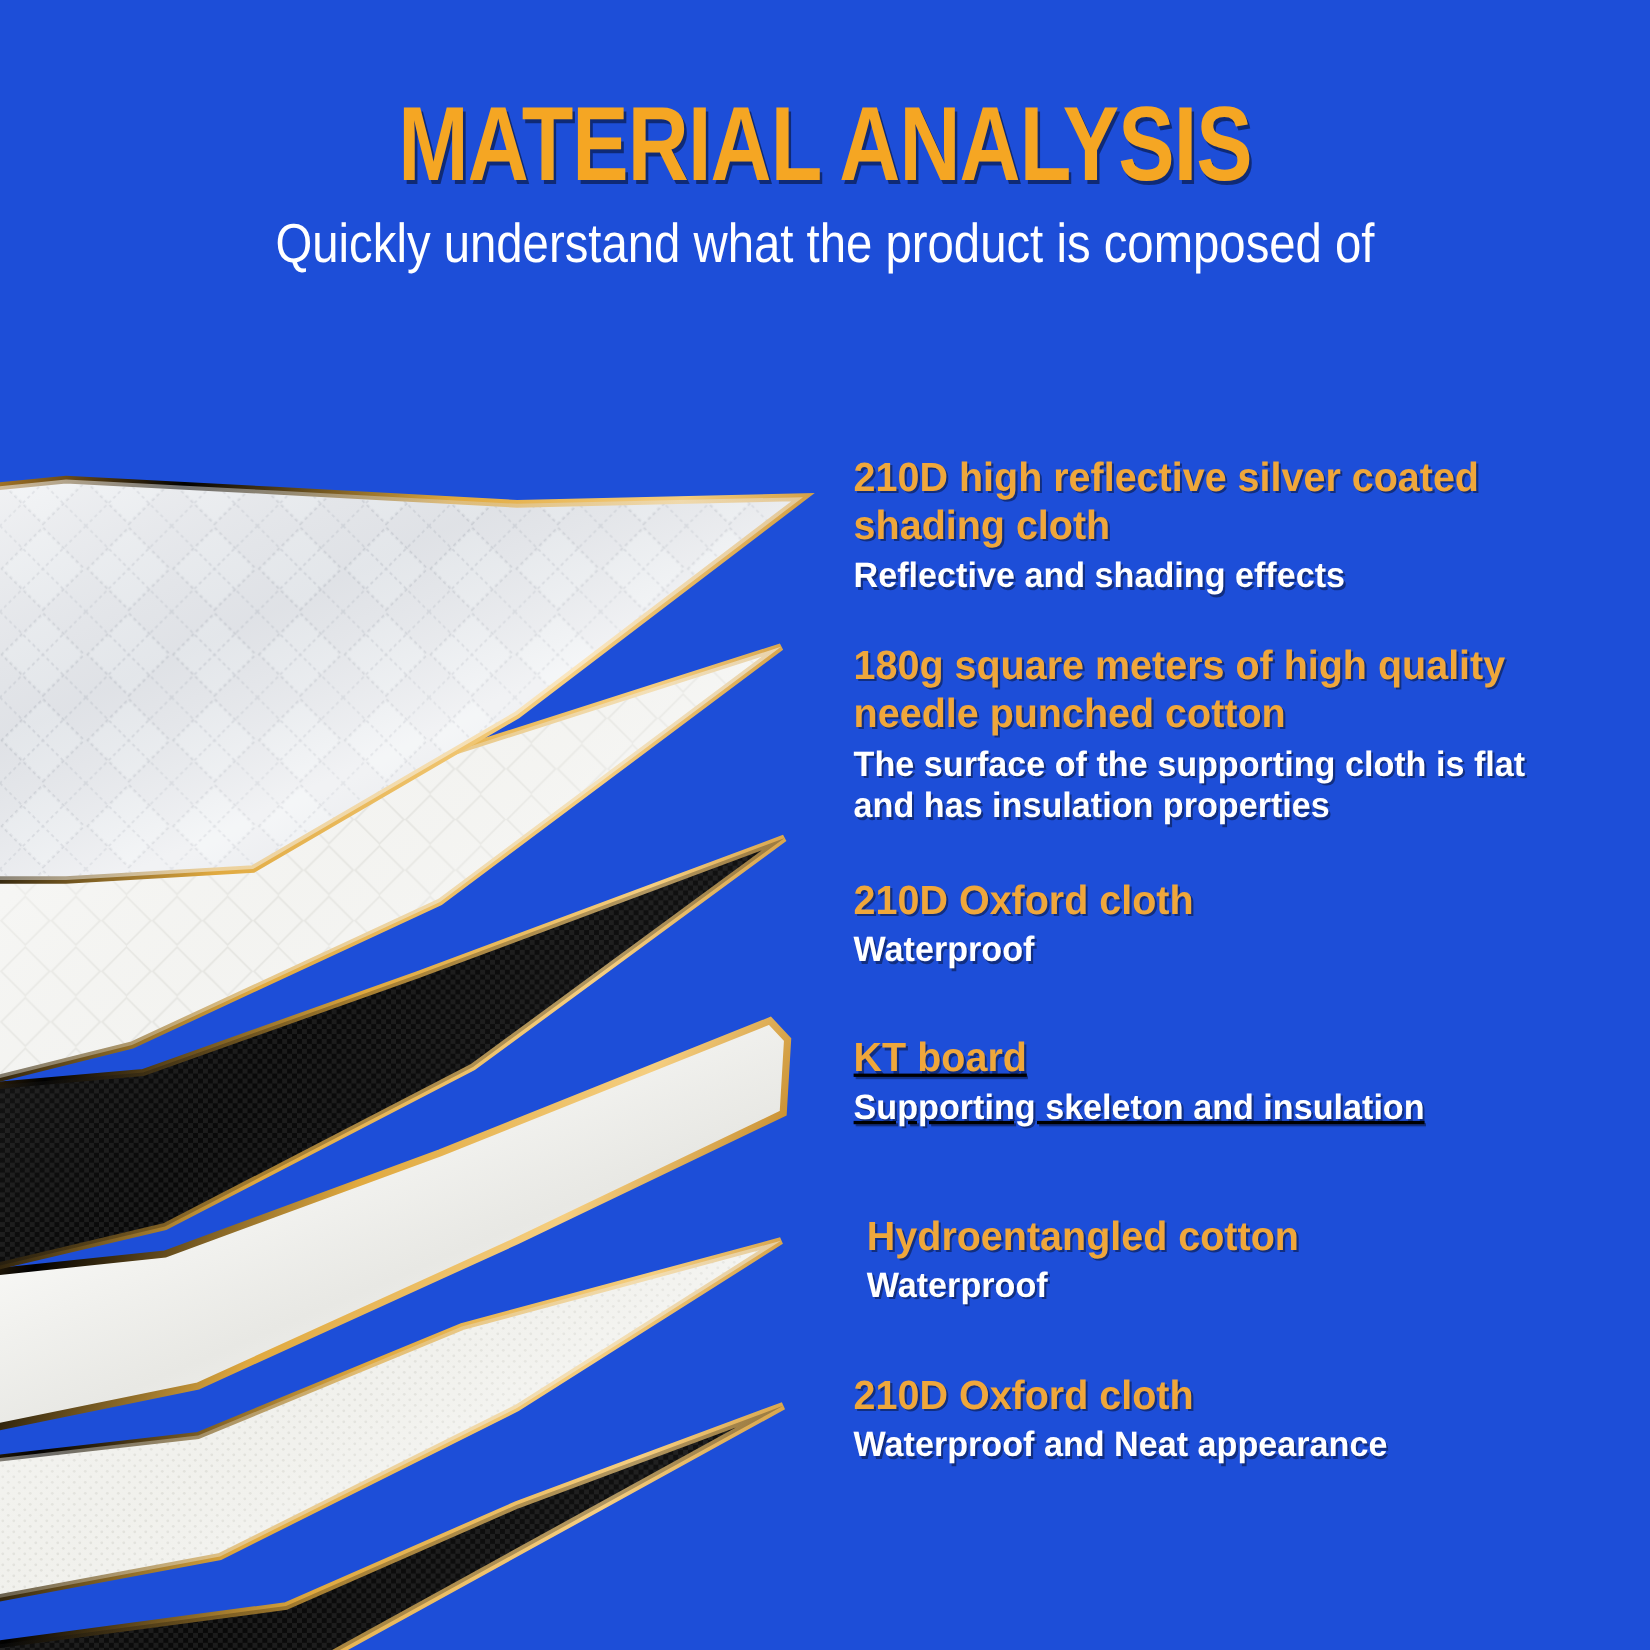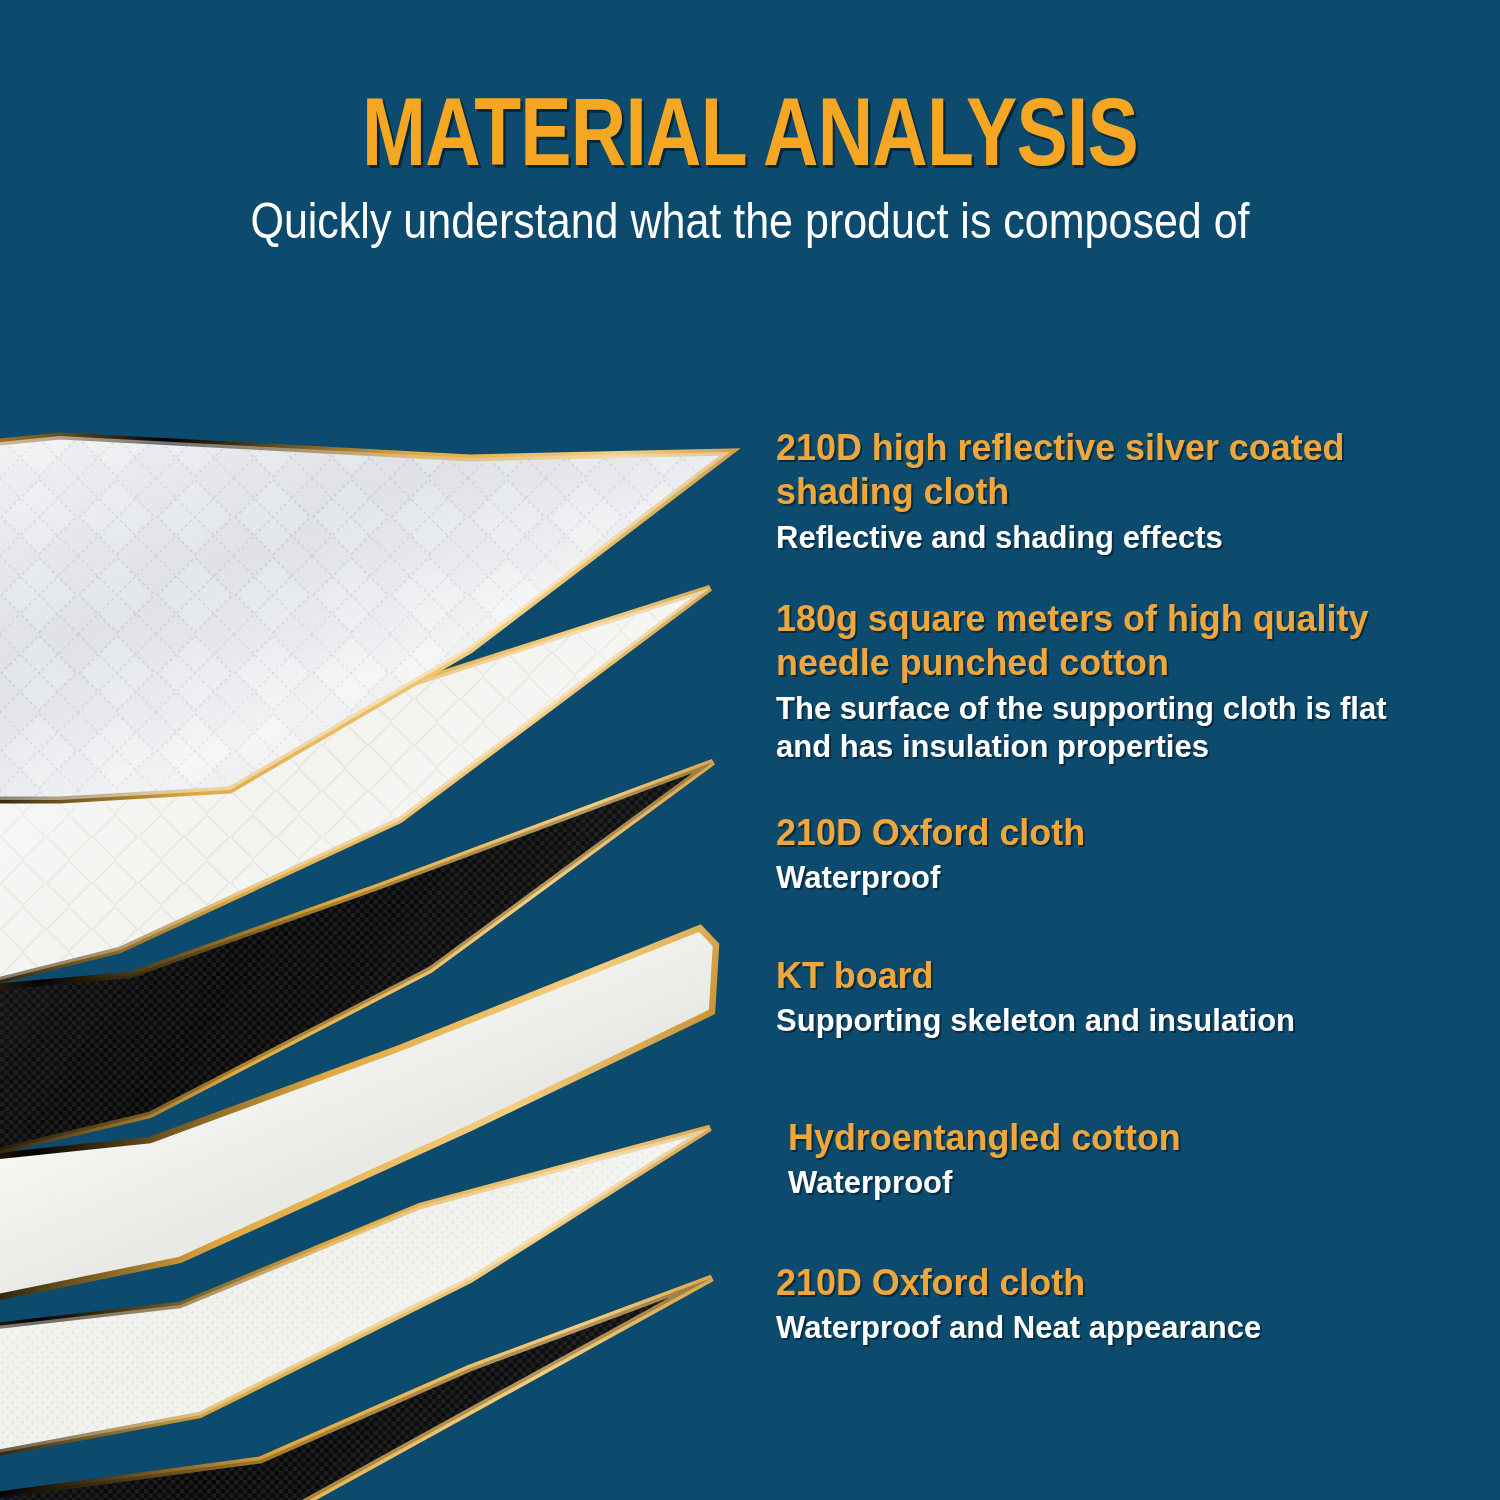--- a/index.html
+++ b/index.html
@@ -5,21 +5,21 @@
 <style>
   html, body {
     margin: 0;
     padding: 0;
     background: #262626;
   }
   #page {
     position: relative;
     width: 1500px;
     height: 1500px;
-    background: #0c4a6e;
+    background: #1d4ed8;
     overflow: hidden;
     font-family: "Liberation Sans", "DejaVu Sans", sans-serif;
   }
 
   
   .header {
     position: absolute;
     top: 0; left: 0;
     width: 1500px;
     text-align: center;
@@ -60,21 +60,21 @@
   }
   .illustration svg { display: block; }
 
   
   .callouts {
     position: absolute;
     left: 772px;
     top: 412px;
     width: 700px;
   }
-  .callout { margin-bottom: 0; margin-top: 14px; }
+  .callout { margin-bottom: 0; }
   .callout-title {
     color: #EFA73B;
     font-family: "Liberation Sans Narrow", "Liberation Sans", sans-serif;
     font-weight: 700;
     font-size: 37px;
     line-height: 1.20;
     letter-spacing: 0px;
     margin: 0;
     text-shadow: 2px 2px 0 rgba(0,0,0,0.40);
     transform: scaleX(0.97);
@@ -87,21 +87,21 @@
     font-size: 32px;
     line-height: 1.20;
     margin: 3px 0 0 0;
     text-shadow: 2px 2px 0 rgba(0,0,0,0.40);
     transform: scaleX(0.97);
     transform-origin: left center;
   }
   .c1 { position:absolute; top: 0px;   left: 4px; width: 640px; }
   .c2 { position:absolute; top: 171px; left: 4px; width: 660px; }
   .c3 { position:absolute; top: 385px; left: 4px; width: 640px; }
-  .c4 { position:absolute; top: 528px; left: 4px; width: 640px; }
+  .c4 { position:absolute; top: 528px; left: 4px; width: 640px; text-decoration: underline; }
   .c5 { position:absolute; top: 690px; left: 16px; width: 640px; }
   .c6 { position:absolute; top: 835px; left: 4px; width: 640px; }
 </style>
 </head>
 <body>
 
 <div id="page">
 
   <div class="header">
     <h1 class="title">MATERIAL ANALYSIS</h1>

